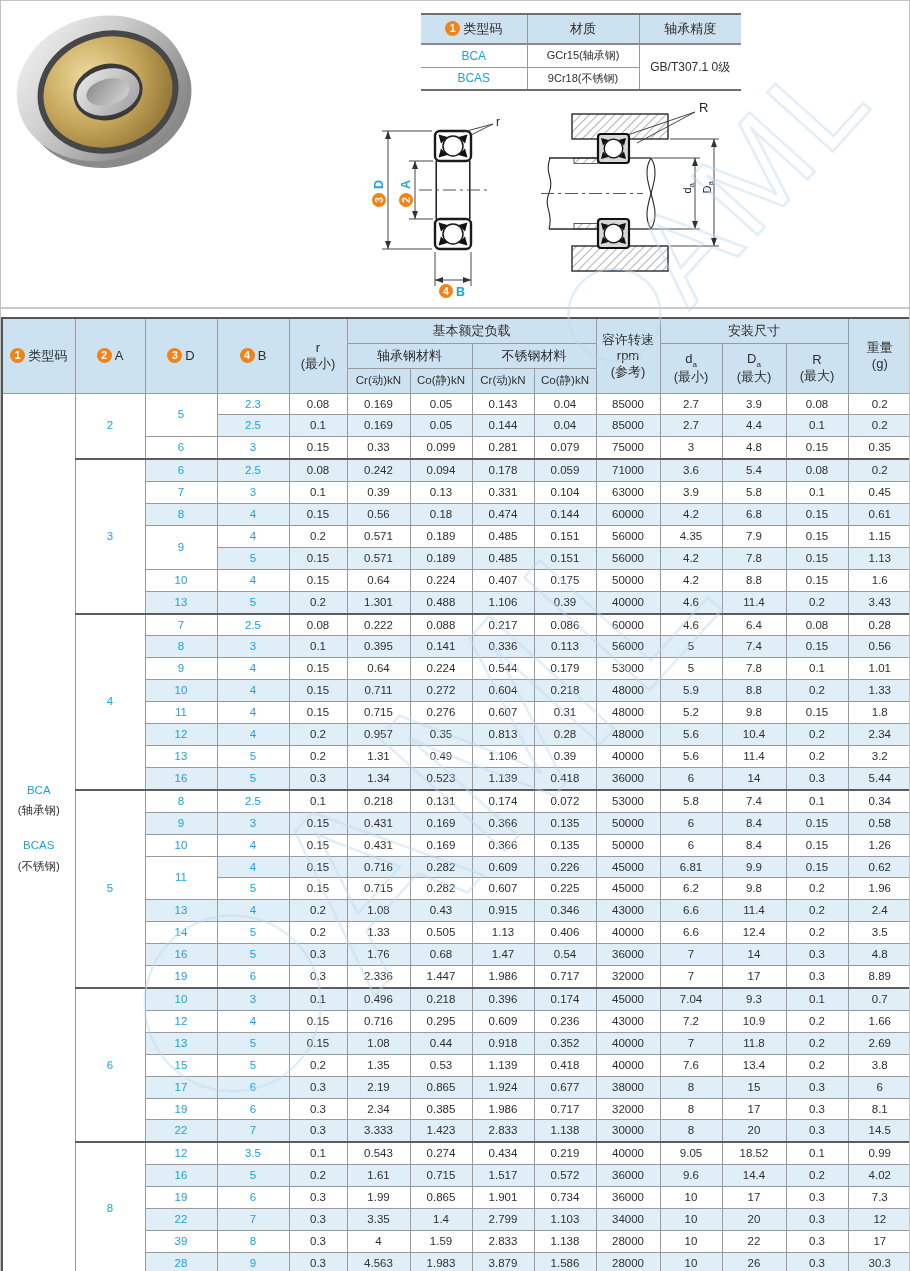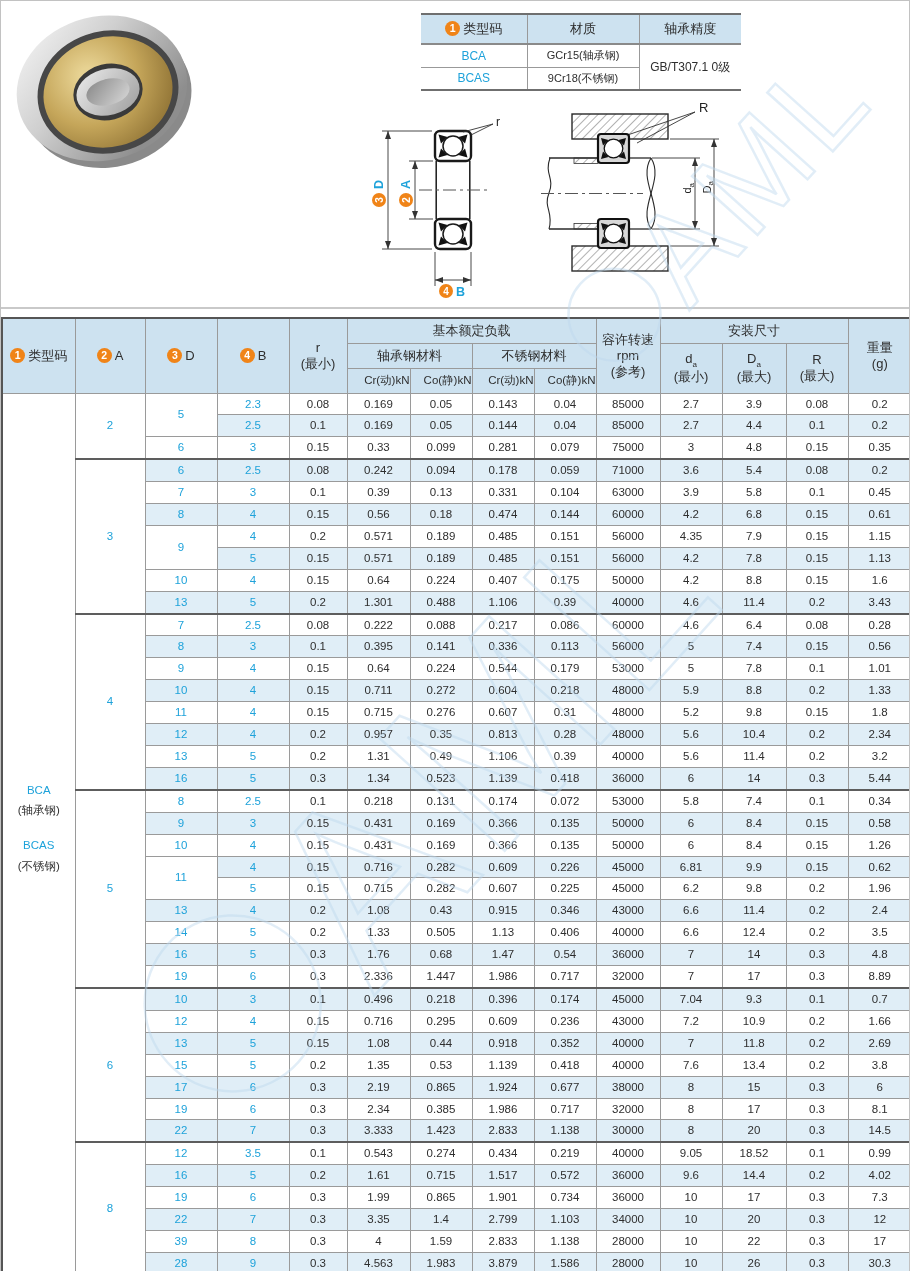--- a/index.html
+++ b/index.html
@@ -45,21 +45,21 @@
 
   
   .d1 { position:absolute; left:368px; top:88px; }
   .d2 { position:absolute; left:540px; top:85px; }
 
   
   .spec { position:absolute; left:0; top:316px; width:910px; border-collapse:collapse;
           table-layout:fixed; border:2px solid #555; }
   .spec th, .spec td { border:1px solid #9a9a9a; text-align:center; vertical-align:middle; padding:0; }
   .spec thead th { background:#cde2f0; font-weight:normal; font-size:13px; height:25px; line-height:1.2; }
-  .spec thead tr.h3 th { font-size:11.5px;text-align:right; }
+  .spec thead tr.h3 th { font-size:11.5px; }
   .spec tbody td { height:20.9px; line-height:20.9px; font-size:11.5px; }
   .spec tbody tr:nth-child(even) td { background:#e0eef7; }
   .spec td.merged { background:#fff !important; }
   .spec tr.group-start td { border-top:2px solid #5d5d5d; }
   .type-cell { vertical-align:top !important; padding-top:386px !important;
                font-size:12px; line-height:23px; }
   .type-cell .b { color:#1ea2da; }
   .type-cell .k { color:#333; }
   .type-cell div:nth-child(3) { margin-top:14px; }
 

